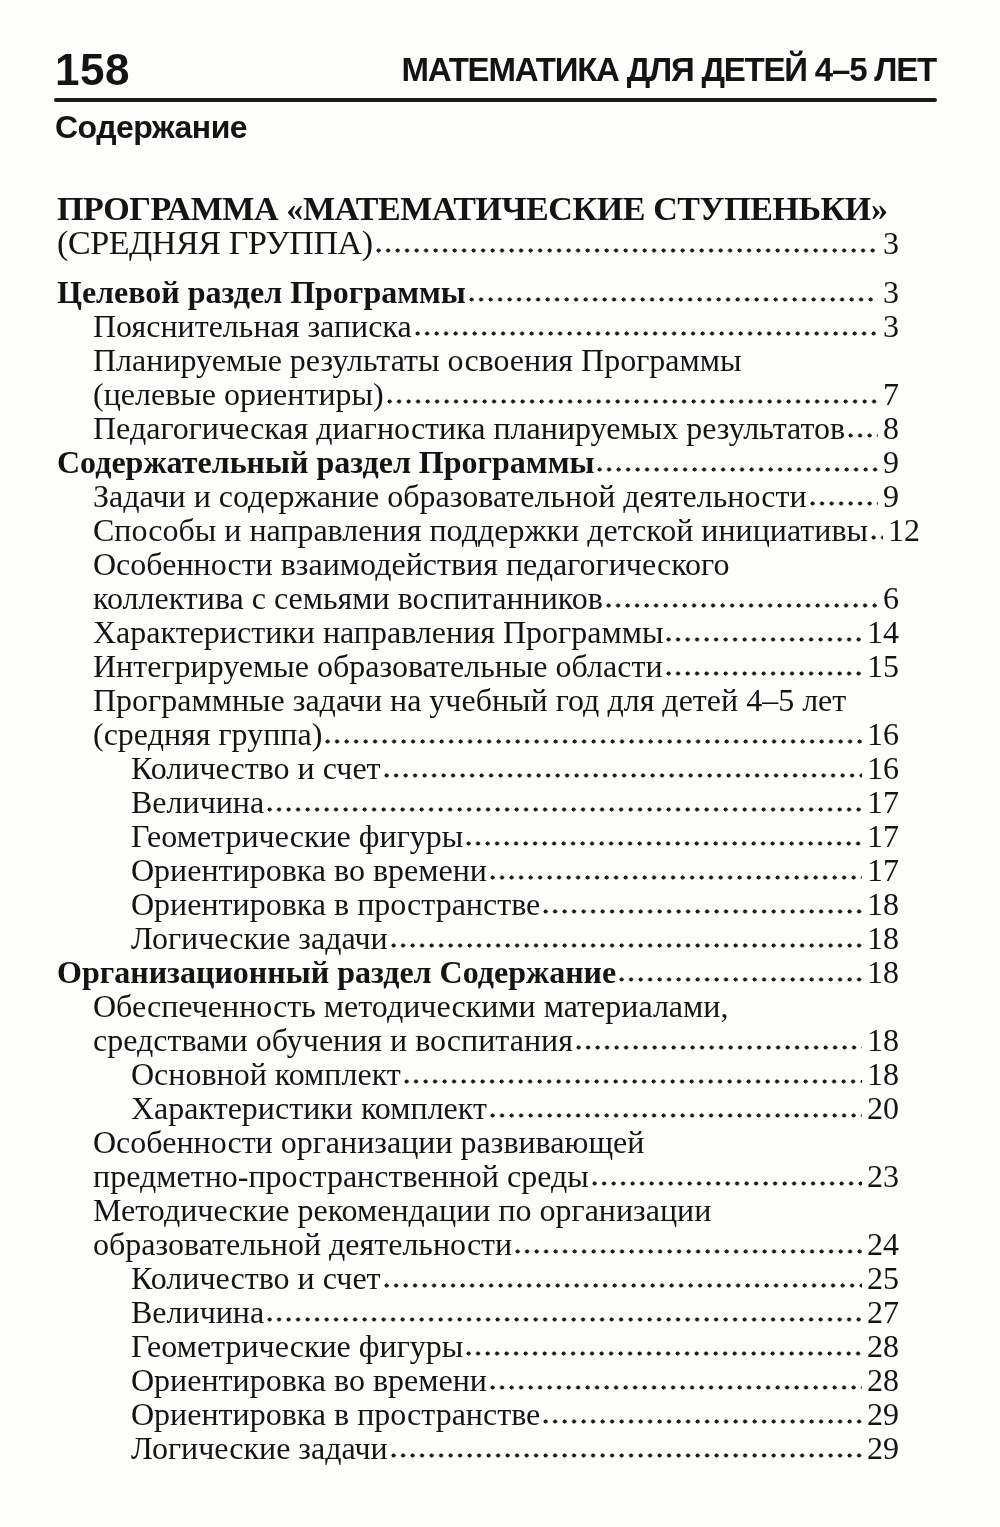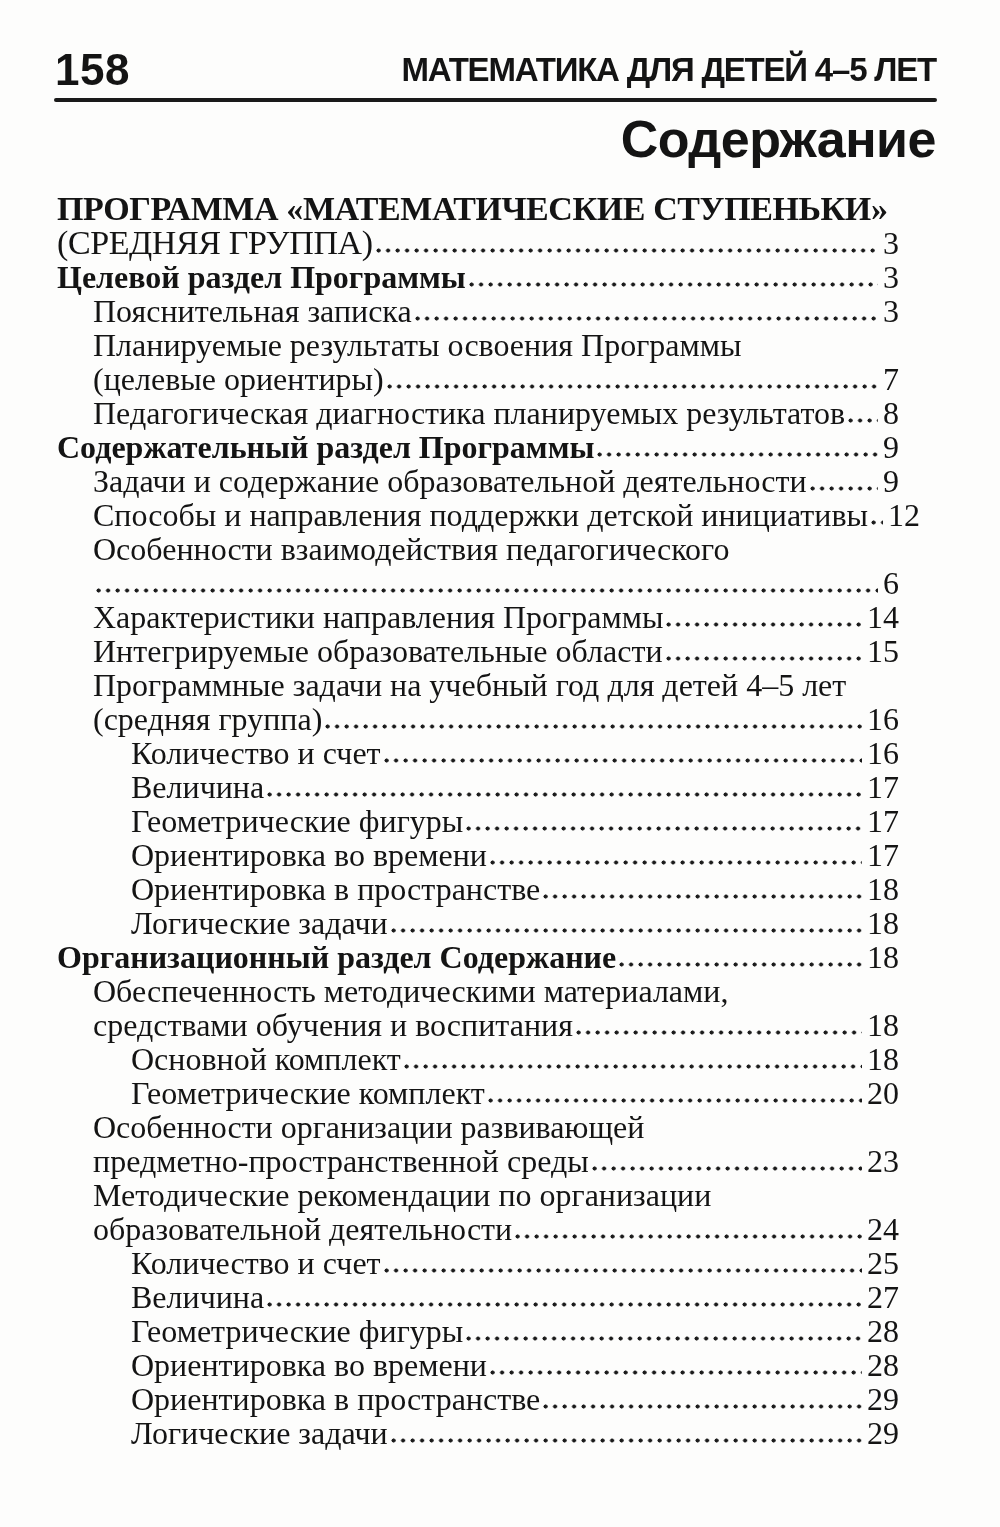--- a/index.html
+++ b/index.html
@@ -43,23 +43,23 @@
     height: 4px;
     background: #1a1a1a;
     border-radius: 2px;
   }
   
   .doc-title {
     position: absolute;
     top: 109px;
     left: 55px;
     right: 64px;
-    text-align: right;
+    text-align: left;
     font-family: "Liberation Sans", "DejaVu Sans", sans-serif;
-    font-size: 52px;
+    font-size: 32px;
     font-weight: 700;
     letter-spacing: -0.5px;
   }
   
   .toc {
     position: absolute;
     top: 192px;
     left: 57px;
     width: 842px;
     font-size: 32px;
@@ -67,21 +67,21 @@
   }
   .toc-line {
     display: flex;
     align-items: baseline;
     white-space: nowrap;
   }
   .toc-line.lvl1 { padding-left: 36px; }
   .toc-line.lvl2 { padding-left: 74px; }
   .toc-line.head  { font-weight: 700; }
   .toc-line.title { font-weight: 700; font-size: 34px; letter-spacing: -0.4px; }
-  .toc-line.gap-before { }
+  .toc-line.gap-before { margin-top: 15px; }
   .t-suffix { font-weight: 400; letter-spacing: -0.4px; }
   .dots {
     flex: 1;
     min-width: 12px;
     align-self: flex-end;
     height: 5px;
     margin: 0 5px 7px 3px;
     background-image: radial-gradient(circle at 2.5px 2.5px, #1b1b1b 1.8px, rgba(0,0,0,0) 2.3px);
     background-size: 9.5px 5px;
     background-repeat: repeat-x;
@@ -147,20 +147,21 @@
     </div>
     <div class="toc-line lvl1">
       <span class="t-text">Способы и направления поддержки детской инициативы</span>
       <span class="dots"></span>
       <span class="pg">12</span>
     </div>
     <div class="toc-line lvl1">
       <span class="t-text">Особенности взаимодействия педагогического</span>
     </div>
     <div class="toc-line lvl1">
+      <span class="t-text">коллектива с семьями воспитанников</span>
       <span class="dots"></span>
       <span class="pg">6</span>
     </div>
     <div class="toc-line lvl1">
       <span class="t-text">Характеристики направления Программы</span>
       <span class="dots"></span>
       <span class="pg">14</span>
     </div>
     <div class="toc-line lvl1">
       <span class="t-text">Интегрируемые образовательные области</span>
@@ -217,21 +218,21 @@
       <span class="t-text">средствами обучения и воспитания</span>
       <span class="dots"></span>
       <span class="pg">18</span>
     </div>
     <div class="toc-line lvl2">
       <span class="t-text">Основной комплект</span>
       <span class="dots"></span>
       <span class="pg">18</span>
     </div>
     <div class="toc-line lvl2">
-      <span class="t-text">Геометрические комплект</span>
+      <span class="t-text">Характеристики комплект</span>
       <span class="dots"></span>
       <span class="pg">20</span>
     </div>
     <div class="toc-line lvl1">
       <span class="t-text">Особенности организации развивающей</span>
     </div>
     <div class="toc-line lvl1">
       <span class="t-text">предметно-пространственной среды</span>
       <span class="dots"></span>
       <span class="pg">23</span>

